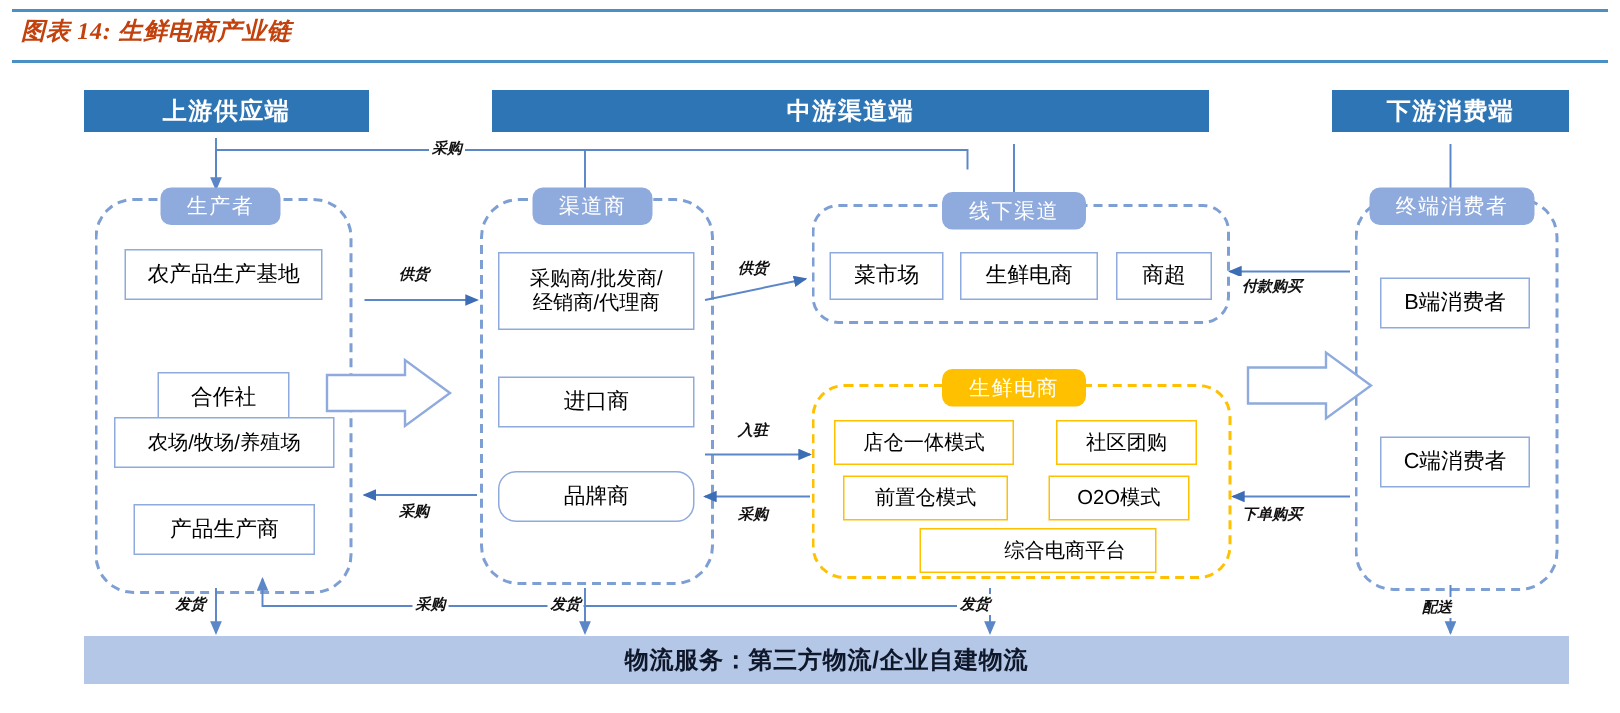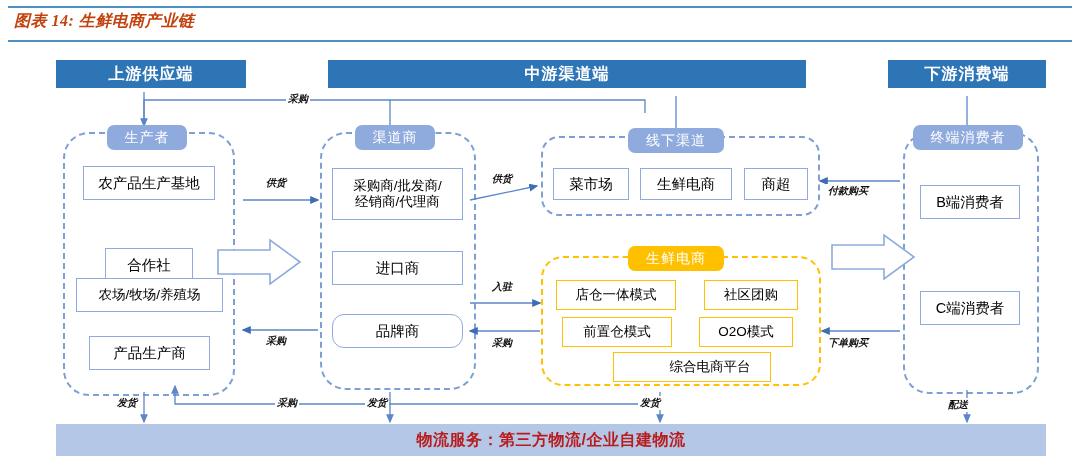--- a/index.html
+++ b/index.html
@@ -51,21 +51,21 @@
     position:absolute;border:1.3px solid #8FAADC;background:#ffffff;
     display:flex;align-items:center;justify-content:center;
     text-align:center;font-size:14.5px;color:#000000;
     line-height:1.15;z-index:3;
   }
   .box.orange{border-color:#FFC000;}
   .box.small{font-size:13.5px;}
 
   
   .logistics{
-    position:absolute;background:#B4C7E7;color:#b91c1c;
+    position:absolute;background:#B4C7E7;color:#0f172a;
     font-size:16px;font-weight:bold;letter-spacing:.5px;
     display:flex;align-items:center;justify-content:center;
   }
 
   
   .flow-label{
     position:absolute;
     font-family:"Liberation Serif","DejaVu Serif",serif;
     font-style:italic;font-weight:bold;font-size:10px;color:#111111;
     white-space:nowrap;z-index:5;background:#ffffff;padding:0 2px;

